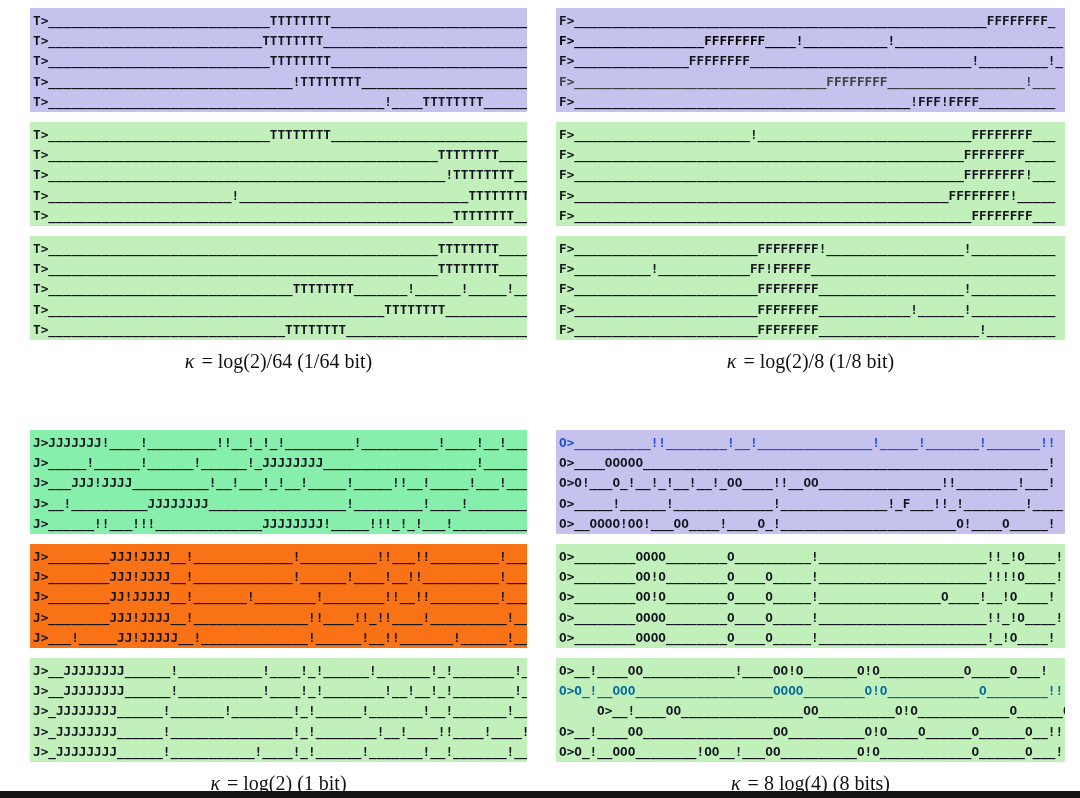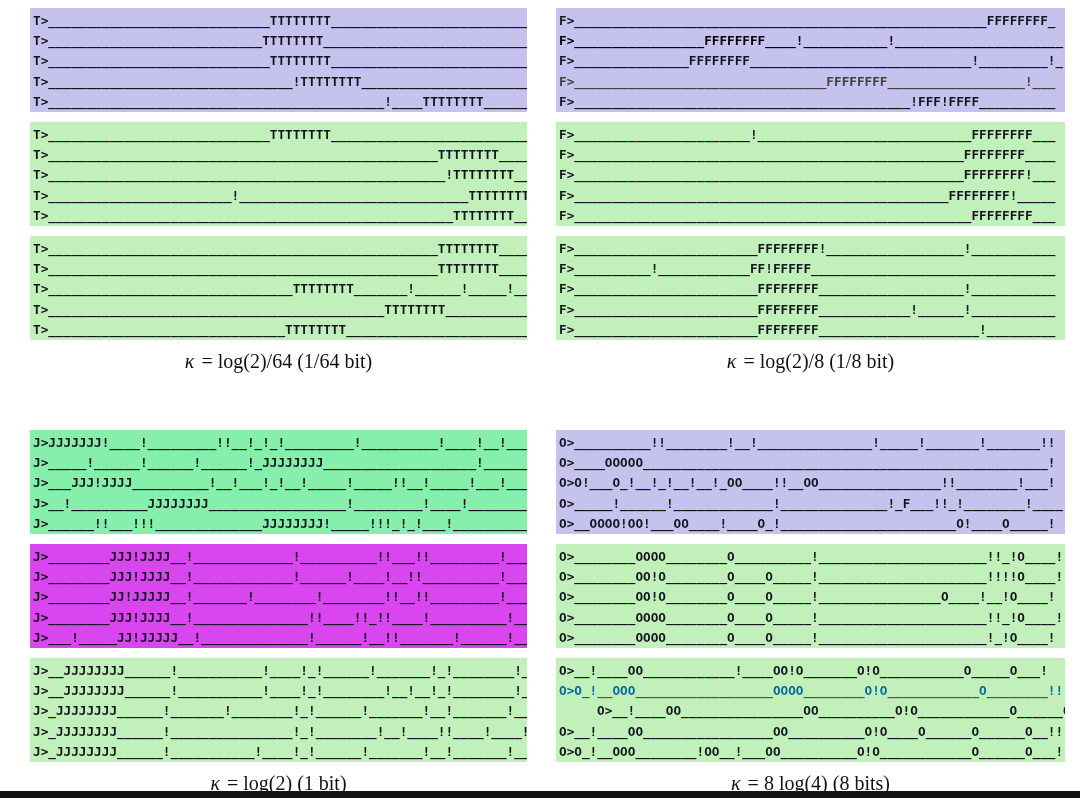--- a/index.html
+++ b/index.html
@@ -95,42 +95,42 @@
   </div>
 
   <div class="panel">
     <div class="block purple" style="background: #86efac;">
       <div class="seq-line" style="color: rgb(20, 20, 30);">J&gt;JJJJJJJ!____!_________!!__!_!_!_________!__________!____!__!___</div>
       <div class="seq-line" style="color: rgb(20, 20, 30);">J&gt;_____!______!______!______!_JJJJJJJJ____________________!______</div>
       <div class="seq-line" style="color: rgb(20, 20, 30);">J&gt;___JJJ!JJJJ__________!__!___!_!__!_____!_____!!__!_____!___!___</div>
       <div class="seq-line" style="color: rgb(20, 20, 30);">J&gt;__!__________JJJJJJJJ__________________!_________!____!________</div>
       <div class="seq-line" style="color: rgb(20, 20, 30);">J&gt;______!!___!!!______________JJJJJJJJ!_____!!!_!_!___!__________</div>
     </div>
-    <div class="block green" style="background: #d946ef;">
+    <div class="block green" style="background: #f97316;">
       <div class="seq-line" style="color: rgb(20, 20, 30);">J&gt;________JJJ!JJJJ__!_____________!__________!!___!!_________!___</div>
       <div class="seq-line" style="color: rgb(20, 20, 30);">J&gt;________JJJ!JJJJ__!_____________!______!____!__!!__________!___</div>
       <div class="seq-line" style="color: rgb(20, 20, 30);">J&gt;________JJ!JJJJJ__!_______!________!________!!__!!_________!___</div>
       <div class="seq-line" style="color: rgb(20, 20, 30);">J&gt;________JJJ!JJJJ__!_______________!!____!!_!!____!__________!__</div>
       <div class="seq-line" style="color: rgb(20, 20, 30);">J&gt;___!_____JJ!JJJJJ__!______________!______!__!!_______!______!__</div>
     </div>
     <div class="block green" style="background: rgb(193, 240, 187);">
       <div class="seq-line" style="color: rgb(20, 20, 30);">J&gt;__JJJJJJJJ______!___________!____!_!______!_______!_!________!_</div>
       <div class="seq-line" style="color: rgb(20, 20, 30);">J&gt;__JJJJJJJJ______!___________!____!_!________!__!__!_!________!_</div>
       <div class="seq-line" style="color: rgb(20, 20, 30);">J&gt;_JJJJJJJJ______!_______!________!_!______!_______!__!_______!__</div>
       <div class="seq-line" style="color: rgb(20, 20, 30);">J&gt;_JJJJJJJJ______!________________!_!________!__!____!!____!____!</div>
       <div class="seq-line" style="color: rgb(20, 20, 30);">J&gt;_JJJJJJJJ______!___________!____!_!______!_______!__!_______!__</div>
     </div>
     <div class="caption">
       <span class="kappa">κ</span><span class="cap-text">= log(2) (1 bit)</span>
     </div>
   </div>
 
   <div class="panel">
     <div class="block purple" style="background: rgb(197, 195, 238);">
-      <div class="seq-line" style="color: #0f172a;">O&gt;__________!!________!__!_______________!_____!_______!_______!!</div>
+      <div class="seq-line" style="color: #1d4ed8;">O&gt;__________!!________!__!_______________!_____!_______!_______!!</div>
       <div class="seq-line" style="color: rgb(20, 20, 30);">O&gt;____OOOOO_____________________________________________________!</div>
       <div class="seq-line" style="color: rgb(20, 20, 30);">O&gt;O!___O_!__!_!__!__!_OO____!!__OO________________!!________!___!</div>
       <div class="seq-line" style="color: rgb(20, 20, 30);">O&gt;_____!______!_____________!______________!_F___!!_!________!____</div>
       <div class="seq-line" style="color: rgb(20, 20, 30);">O&gt;__OOOO!OO!___OO____!____O_!_______________________O!____O_____!</div>
     </div>
     <div class="block green" style="background: rgb(193, 240, 187);">
       <div class="seq-line" style="color: rgb(20, 20, 30);">O&gt;________OOOO________O__________!______________________!!_!O____!</div>
       <div class="seq-line" style="color: rgb(20, 20, 30);">O&gt;________OO!O________O____O_____!______________________!!!!O____!</div>
       <div class="seq-line" style="color: rgb(20, 20, 30);">O&gt;________OO!O________O____O_____!________________O____!__!O____!</div>
       <div class="seq-line" style="color: rgb(20, 20, 30);">O&gt;________OOOO________O____O_____!______________________!!_!O____!</div>

